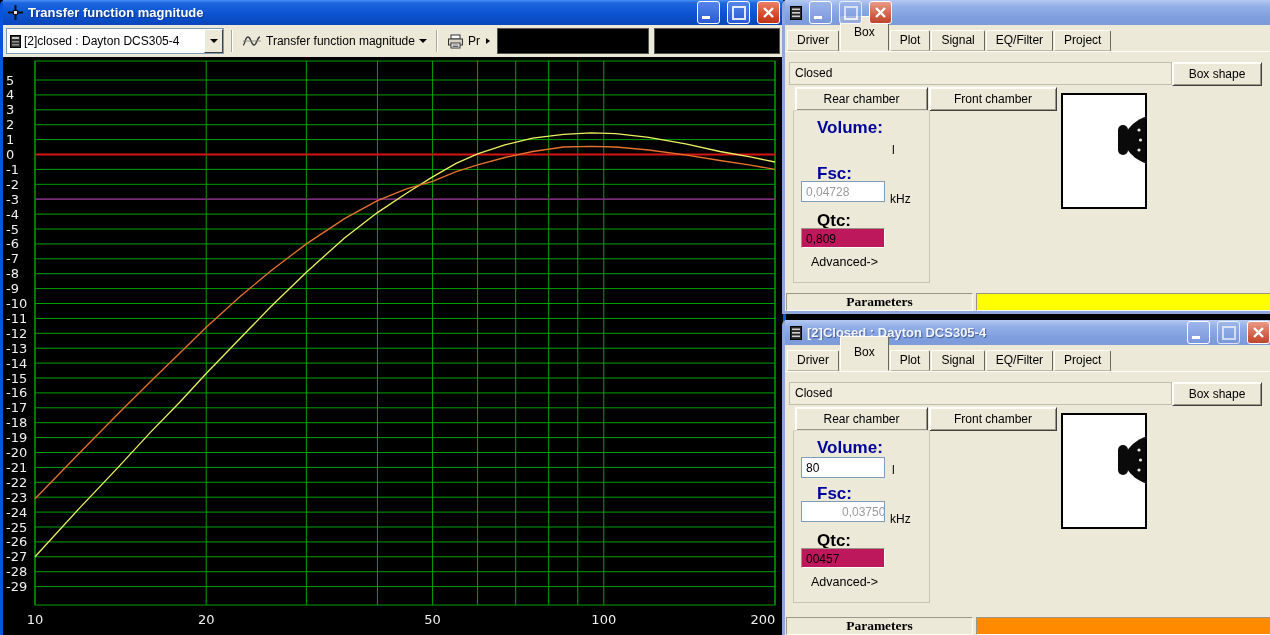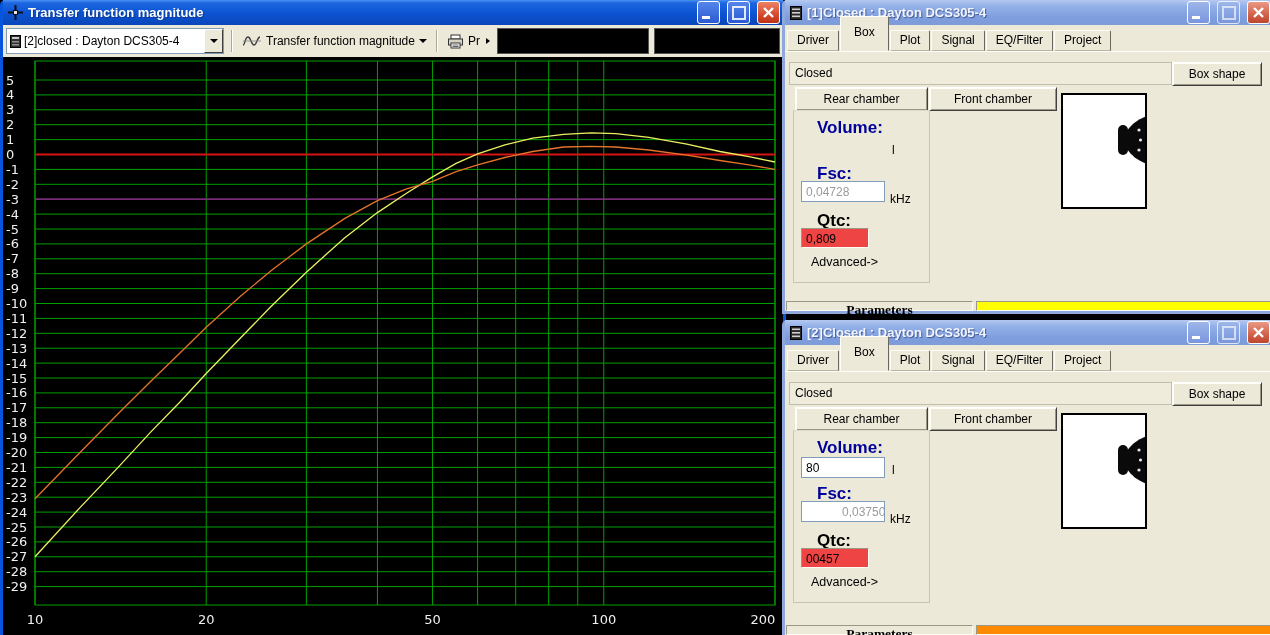--- a/index.html
+++ b/index.html
@@ -62,29 +62,29 @@
   .chamber{position:absolute;top:35px;height:22px;}
   .chamber.rear{left:10px;width:131px;}
   .chamber.front{left:144px;width:126px;}
   .param-frame{position:absolute;left:8px;top:58px;width:135px;height:171px;
        border:1px solid #c8c4b2;border-top-color:#dedacb;}
   .flabel{position:absolute;left:32px;font-size:17px;font-weight:bold;}
   .flabel.blue{color:#00009a;}
   .finput{position:absolute;left:16px;width:84px;height:21px;border:1px solid #7f9db9;background:#fff;
        font-size:12px;padding:0 0 0 4px;font-family:"Liberation Sans",sans-serif;box-sizing:border-box;}
   .finput.calc{color:#9a9a9a;}
-  .fro{position:absolute;left:16px;width:68px;height:20px;line-height:20px;box-sizing:border-box;
-       background:#ef4444;border:1px solid;border-color:#9a9787 #fffef6 #fffef6 #9a9787;padding-left:4px;font-size:12px;}
+  .fro{position:absolute;left:16px;width:84px;height:20px;line-height:20px;box-sizing:border-box;
+       background:#be185d;border:1px solid;border-color:#9a9787 #fffef6 #fffef6 #9a9787;padding-left:4px;font-size:12px;}
   .funit{position:absolute;font-size:12px;}
   .advanced{position:absolute;left:26px;top:203px;font-size:12.5px;}
   .boximg{position:absolute;left:276px;top:41px;width:86px;height:116px;background:#fff;
        border:2px solid #000;box-sizing:border-box;overflow:hidden;}
   .boximg svg{position:absolute;right:-2px;top:17px;}
   .statusbar{height:18px;display:flex;gap:3px;padding:0 1px;background:#ece9d8;flex:0 0 18px;align-items:stretch;}
-  .scell{border:1px solid;border-color:#9a9787 #fffef6 #fffef6 #9a9787;box-sizing:border-box;margin-top:8px;}
+  .scell{border:1px solid;border-color:#9a9787 #fffef6 #fffef6 #9a9787;box-sizing:border-box;}
   .scell.label{width:187px;text-align:center;font-family:"Liberation Serif",serif;
        font-weight:bold;font-size:13.5px;line-height:15px;background:#ece9d8;}
   .scell.color{flex:1;}
   #param-window-1{left:782px;top:0;width:488px;height:311px;}
   #param-window-2{left:782px;top:320px;width:488px;height:315px;}
 </style>
 </head>
 <body>
 
 <div class="xp-window active-frame" id="plot-window">
@@ -238,21 +238,20 @@
 </div>
 
 <div class="xp-window inactive-frame" id="param-window-1">
   <div class="titlebar">
     <svg width="12" height="14" viewBox="0 0 12 14">
       <rect x="0.5" y="0.5" width="11" height="13" fill="#282828" stroke="#000"></rect>
       <rect x="2" y="2.5" width="8" height="1.6" fill="#d0d0d0"></rect>
         <rect x="2" y="6" width="8" height="1.6" fill="#d0d0d0"></rect>
         <rect x="2" y="9.5" width="8" height="1.6" fill="#d0d0d0"></rect>
     </svg>
-    <span class="title">[1]Closed : Dayton DCS305-4</span>
     <div class="tbtn min"></div>
     <div class="tbtn max"></div>
     <div class="tbtn close">
       <svg width="15" height="15" viewBox="0 0 15 15">
           <path d="M3 3 L12 12 M12 3 L3 12" stroke="#fff" stroke-width="2.4"></path>
         </svg>
     </div>
   </div>
   <div class="tabbar">
     <div class="tab">Driver</div>

